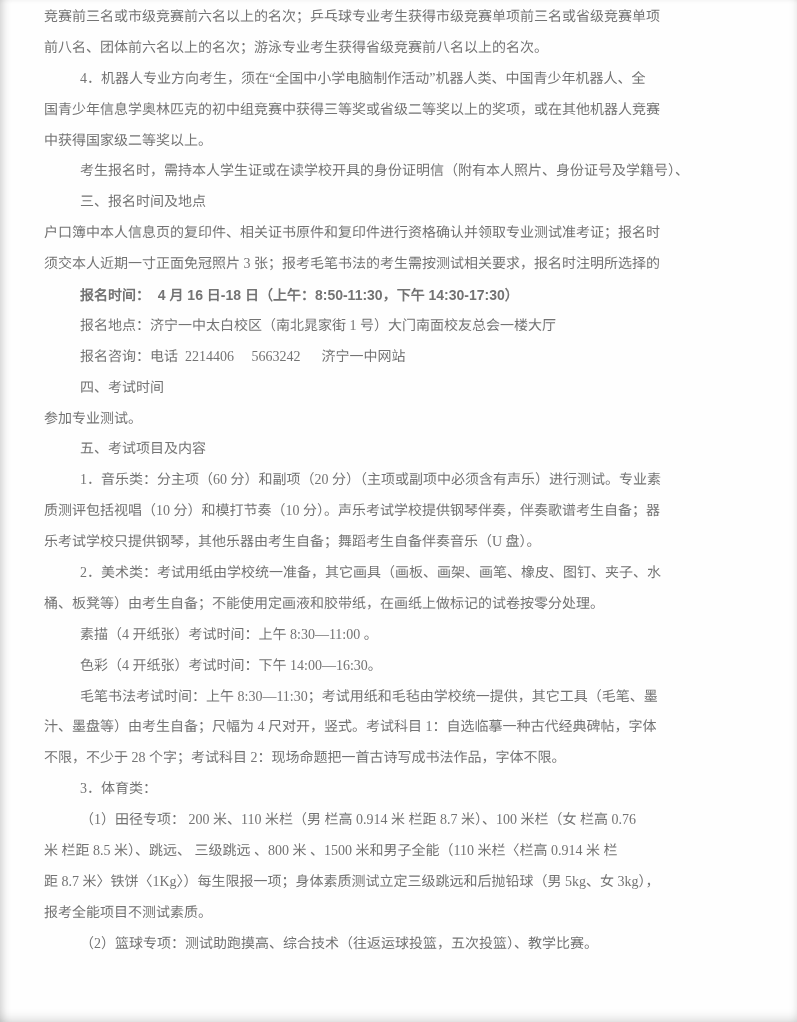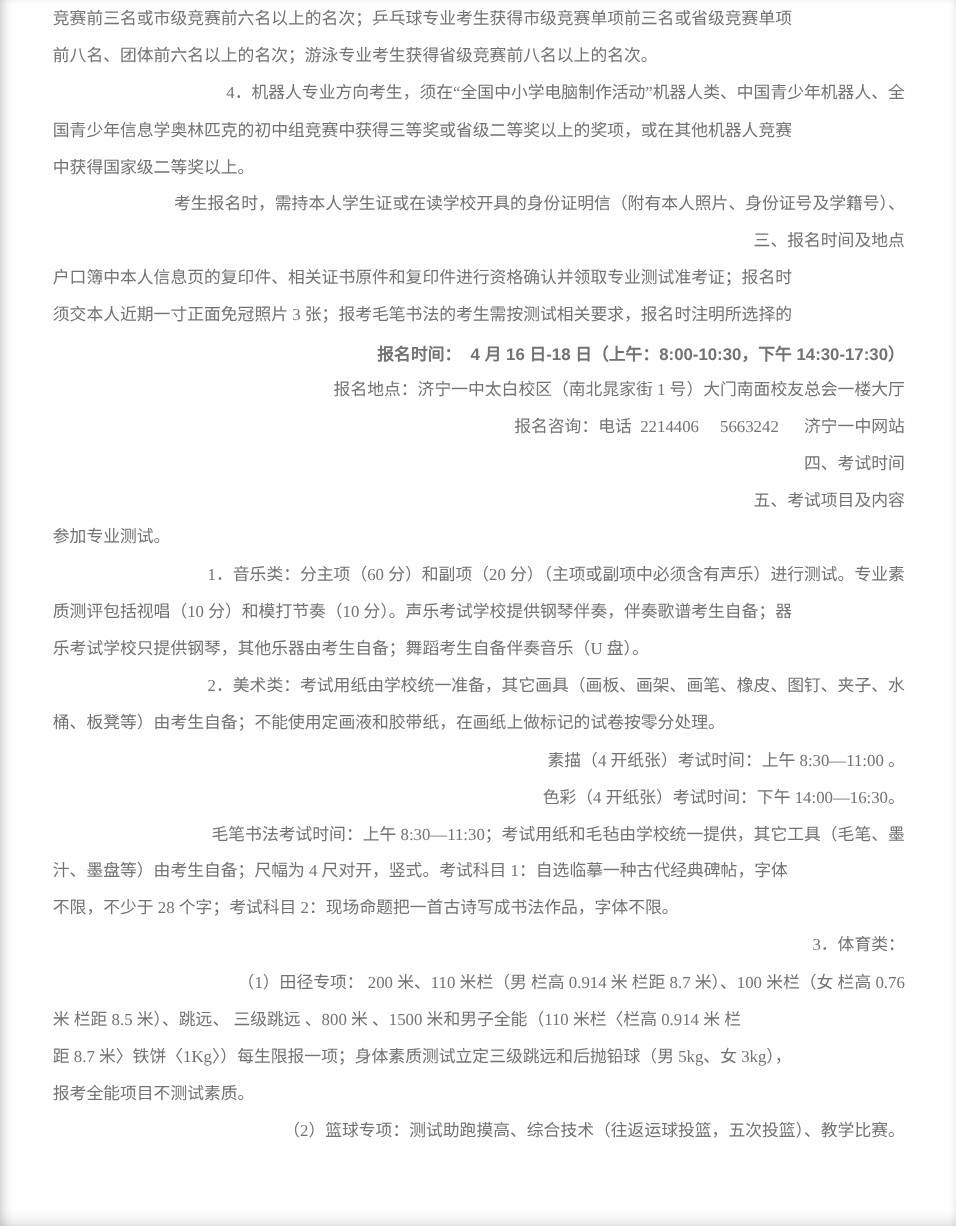--- a/index.html
+++ b/index.html
@@ -24,46 +24,46 @@
   }
   .line {
     white-space: pre;
     font-size: 14px;
     line-height: 30.9px;
     height: 30.9px;
     color: #737373;
     font-family: "Liberation Serif", "DejaVu Serif", serif;
     letter-spacing: 0;
   }
-  .line.indent { text-indent: 36px; text-align: right; }
+  .line.indent { text-indent: 36px; }
   .seg { display: inline; }
   .seg.bold {
     font-weight: 700;
     font-family: "Liberation Sans", "DejaVu Sans", sans-serif;
   }
 </style>
 </head>
 <body>
 
 <div class="page">
     <div class="line fill"><span class="seg">竞赛前三名或市级竞赛前六名以上的名次；乒乓球专业考生获得市级竞赛单项前三名或省级竞赛单项</span></div>
     <div class="line"><span class="seg">前八名、团体前六名以上的名次；游泳专业考生获得省级竞赛前八名以上的名次。</span></div>
     <div class="line indent fill"><span class="seg">4．机器人专业方向考生，须在“全国中小学电脑制作活动”机器人类、中国青少年机器人、全</span></div>
     <div class="line fill"><span class="seg">国青少年信息学奥林匹克的初中组竞赛中获得三等奖或省级二等奖以上的奖项，或在其他机器人竞赛</span></div>
     <div class="line"><span class="seg">中获得国家级二等奖以上。</span></div>
     <div class="line indent fill"><span class="seg">考生报名时，需持本人学生证或在读学校开具的身份证明信（附有本人照片、身份证号及学籍号）、</span></div>
     <div class="line indent"><span class="seg">三、报名时间及地点</span></div>
     <div class="line fill"><span class="seg">户口簿中本人信息页的复印件、相关证书原件和复印件进行资格确认并领取专业测试准考证；报名时</span></div>
     <div class="line fill"><span class="seg">须交本人近期一寸正面免冠照片 3 张；报考毛笔书法的考生需按测试相关要求，报名时注明所选择的</span></div>
-    <div class="line indent"><span class="seg bold">报名时间：  4 月 16 日-18 日（上午：8:00-10:30，下午 14:30-17:30）</span></div>
+    <div class="line indent"><span class="seg bold">报名时间：  4 月 16 日-18 日（上午：8:50-11:30，下午 14:30-17:30）</span></div>
     <div class="line indent"><span class="seg">报名地点：济宁一中太白校区（南北晁家街 1 号）大门南面校友总会一楼大厅</span></div>
     <div class="line indent"><span class="seg">报名咨询：电话  2214406     5663242      济宁一中网站</span></div>
     <div class="line indent"><span class="seg">四、考试时间</span></div>
+    <div class="line"><span class="seg">参加专业测试。</span></div>
     <div class="line indent"><span class="seg">五、考试项目及内容</span></div>
-    <div class="line"><span class="seg">参加专业测试。</span></div>
     <div class="line indent fill"><span class="seg">1．音乐类：分主项（60 分）和副项（20 分）（主项或副项中必须含有声乐）进行测试。专业素</span></div>
     <div class="line fill"><span class="seg">质测评包括视唱（10 分）和模打节奏（10 分）。声乐考试学校提供钢琴伴奏，伴奏歌谱考生自备；器</span></div>
     <div class="line"><span class="seg">乐考试学校只提供钢琴，其他乐器由考生自备；舞蹈考生自备伴奏音乐（U 盘）。</span></div>
     <div class="line indent fill"><span class="seg">2．美术类：考试用纸由学校统一准备，其它画具（画板、画架、画笔、橡皮、图钉、夹子、水</span></div>
     <div class="line"><span class="seg">桶、板凳等）由考生自备；不能使用定画液和胶带纸，在画纸上做标记的试卷按零分处理。</span></div>
     <div class="line indent"><span class="seg">素描（4 开纸张）考试时间：上午 8:30—11:00 。</span></div>
     <div class="line indent"><span class="seg">色彩（4 开纸张）考试时间：下午 14:00—16:30。</span></div>
     <div class="line indent fill"><span class="seg">毛笔书法考试时间：上午 8:30—11:30；考试用纸和毛毡由学校统一提供，其它工具（毛笔、墨</span></div>
     <div class="line fill"><span class="seg">汁、墨盘等）由考生自备；尺幅为 4 尺对开，竖式。考试科目 1：自选临摹一种古代经典碑帖，字体</span></div>
     <div class="line"><span class="seg">不限，不少于 28 个字；考试科目 2：现场命题把一首古诗写成书法作品，字体不限。</span></div>

